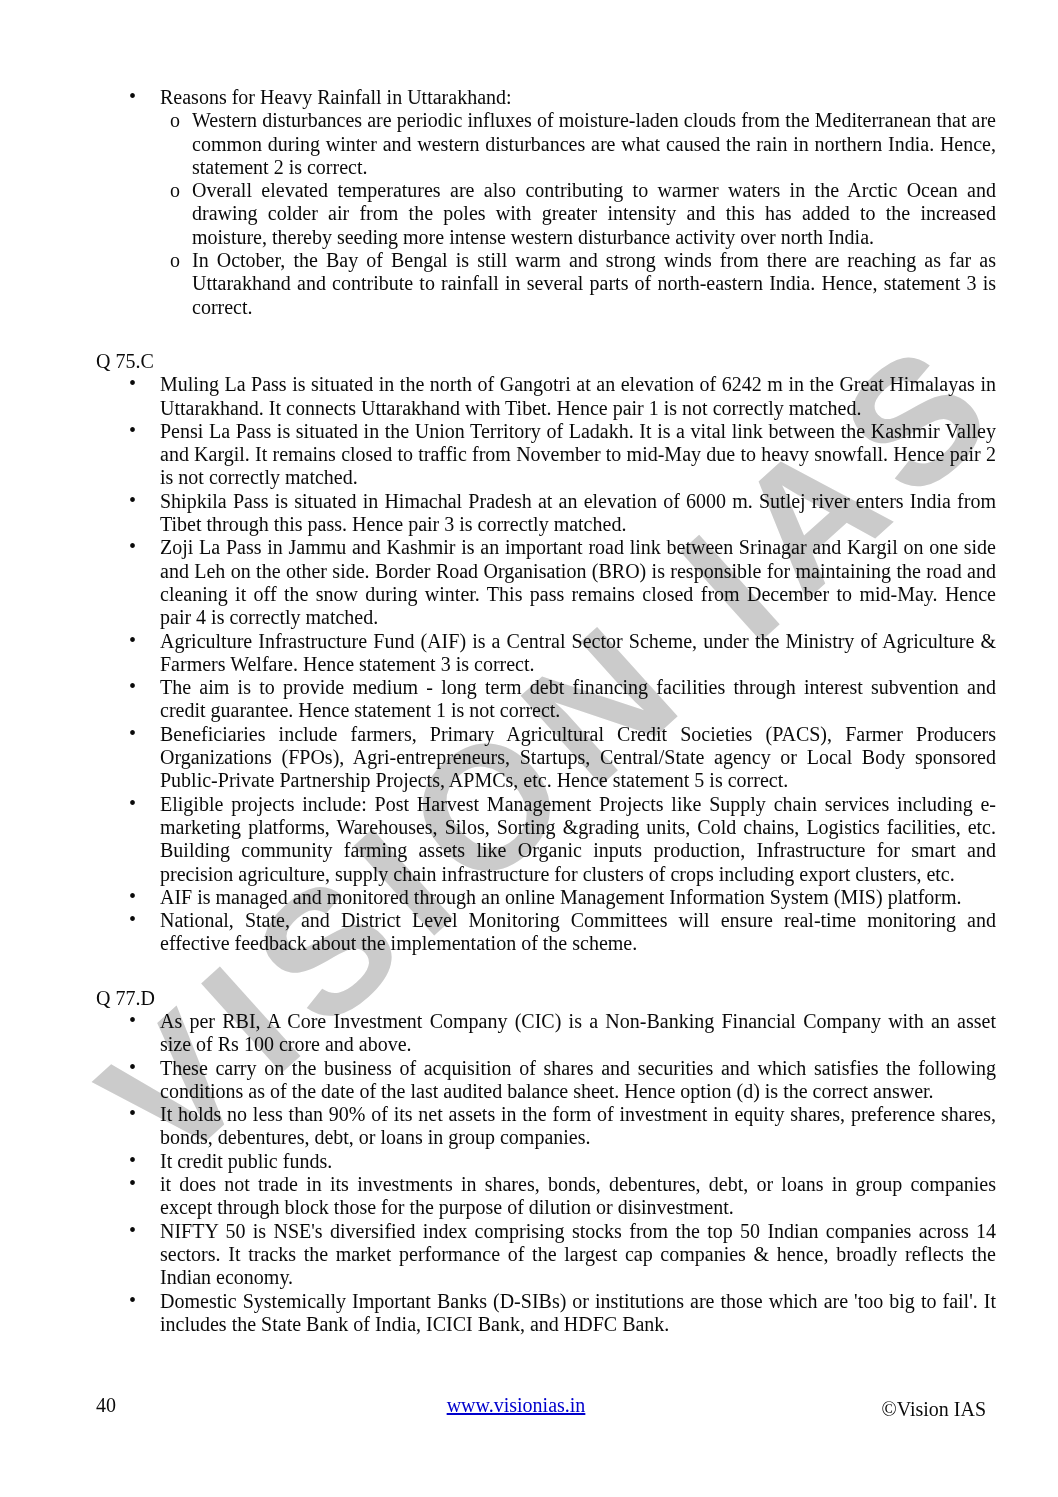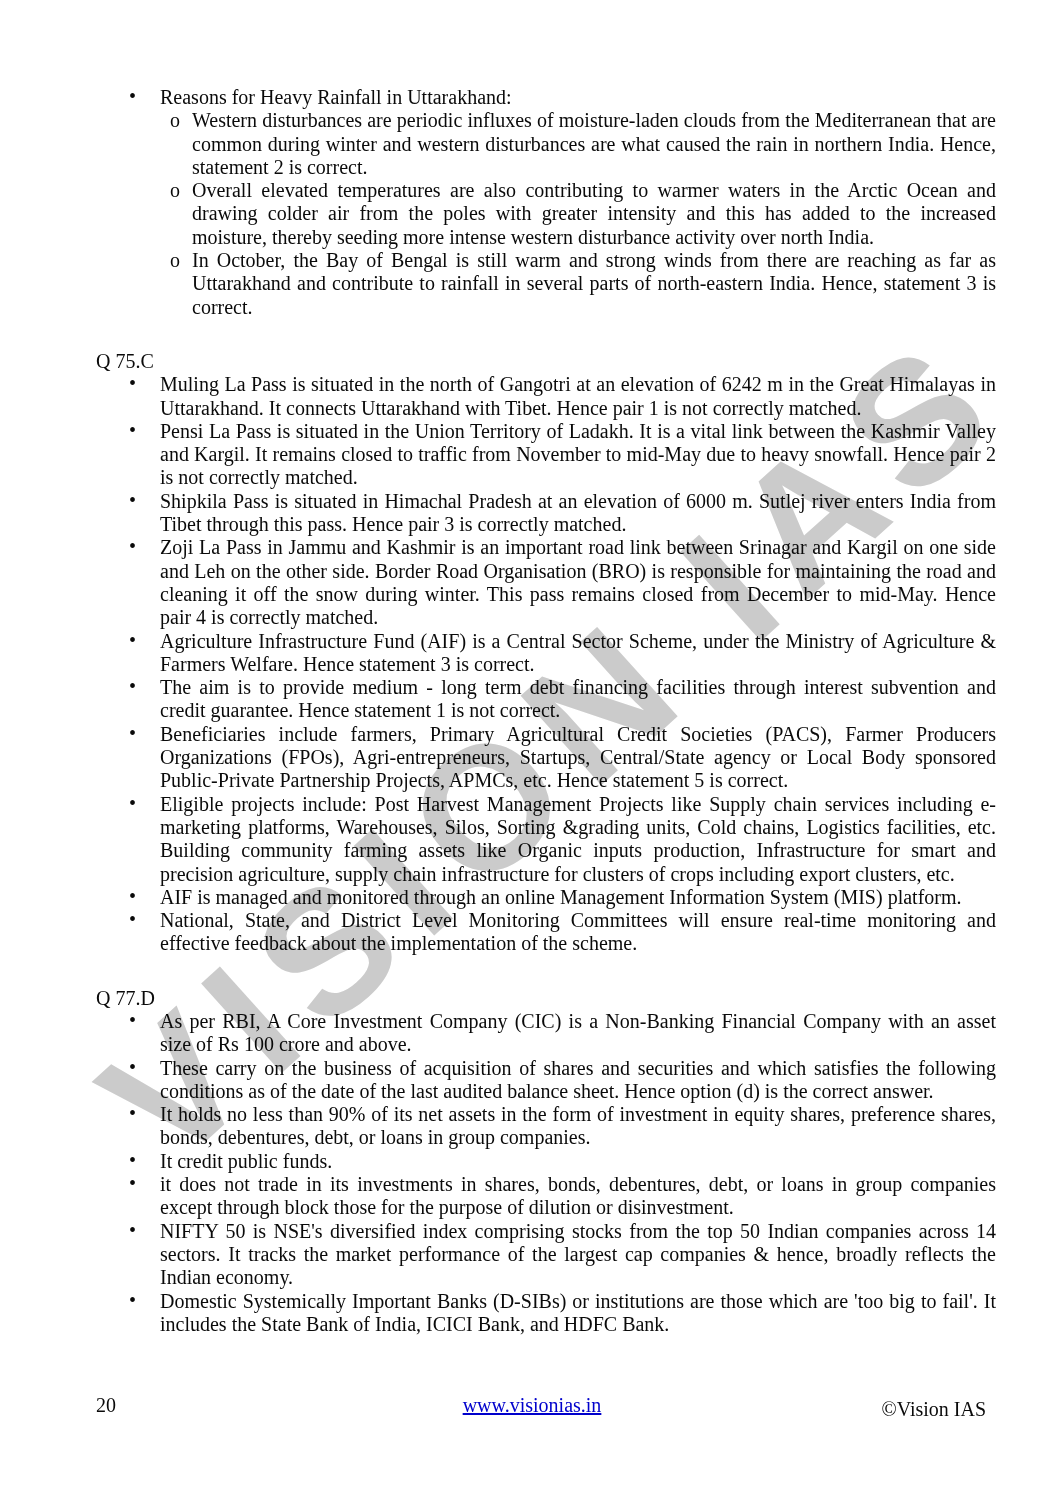--- a/index.html
+++ b/index.html
@@ -21,21 +21,21 @@
   }
   .txt { text-align:justify; }
   .li1 { position:relative; padding-left:64px; }
   .m1 { position:absolute; left:33px; top:-1px; }
   .li2 { position:relative; padding-left:32px; }
   .m2 { position:absolute; left:10px; top:0; }
   .qlabel { margin-top:31px; font-size:20px; font-weight:normal; }
   .footer { position:absolute; left:0; right:0; top:1394px; height:28px; z-index:1; font-size:20px; }
   .footer .pn { position:absolute; left:96px; top:0; }
   .footer .lnk {
-    position:absolute; left:532px; top:0; transform:translateX(-50%);
+    position:absolute; left:516px; top:0; transform:translateX(-50%);
     color:var(--link, #0000cc); text-decoration:underline;font-family:Liberation Serif, serif;
   }
   .footer .cr { position:absolute; right:72px; top:4px;text-align:center; }
 </style>
 </head>
 <body>
 
 <div class="watermark">VISION IAS</div>
 
 <main class="content">
@@ -134,16 +134,16 @@
     </div>
     <div class="li1">
       <span class="m1">•</span>
       <div class="txt">Domestic Systemically Important Banks (D-SIBs) or institutions are those which are 'too big to fail'. It includes the State Bank of India, ICICI Bank, and HDFC Bank.</div>
     </div>
   </section>
 
 </main>
 
 <footer class="footer">
-  <span class="pn">20</span>
+  <span class="pn">40</span>
   <a class="lnk" href="www.visionias.in">www.visionias.in</a>
   <span class="cr">©Vision IAS</span>
 </footer>
 
 </body></html>

